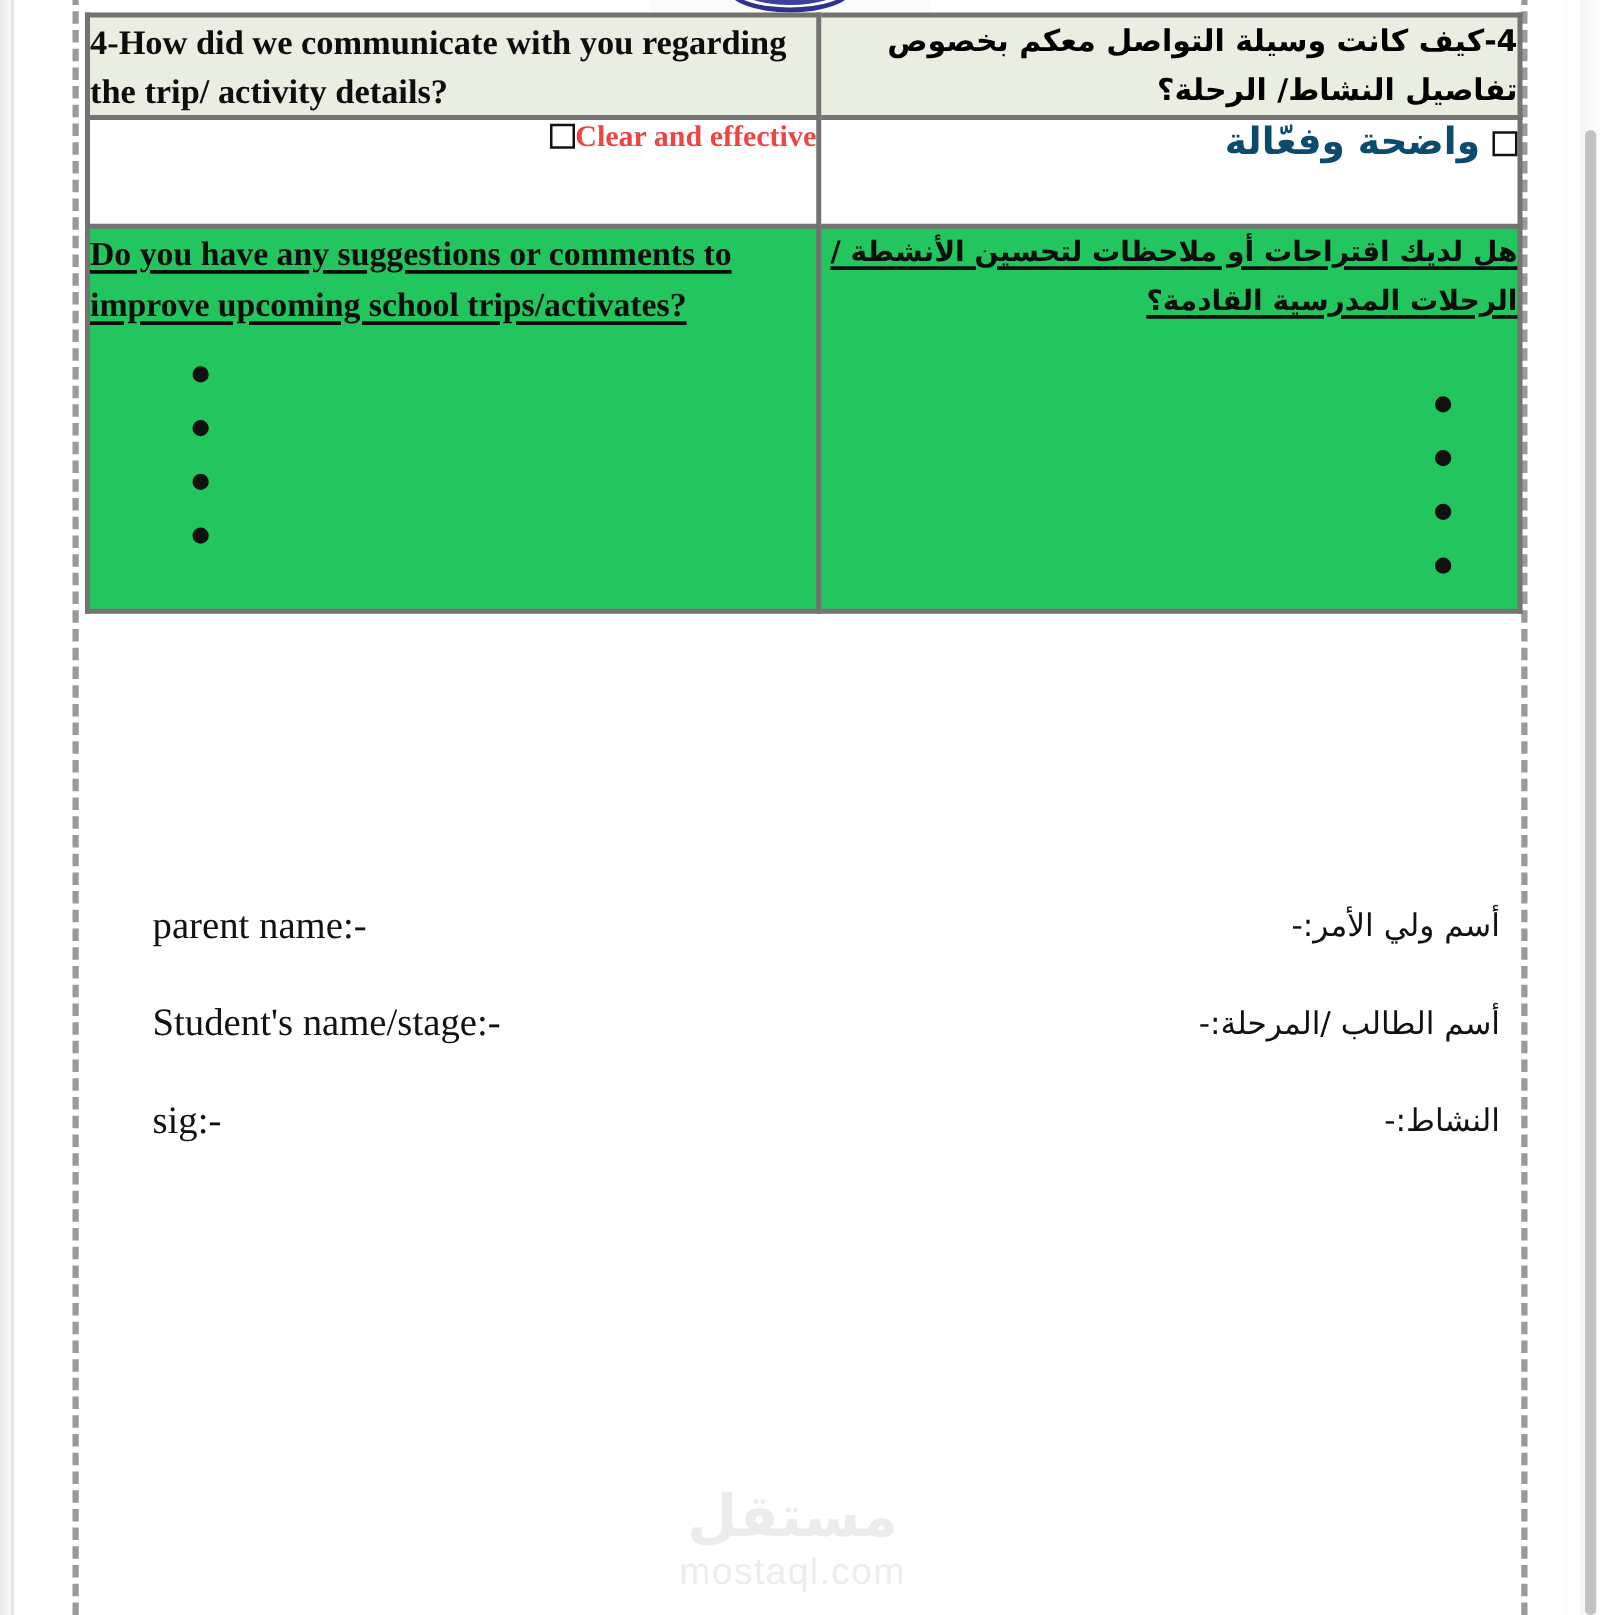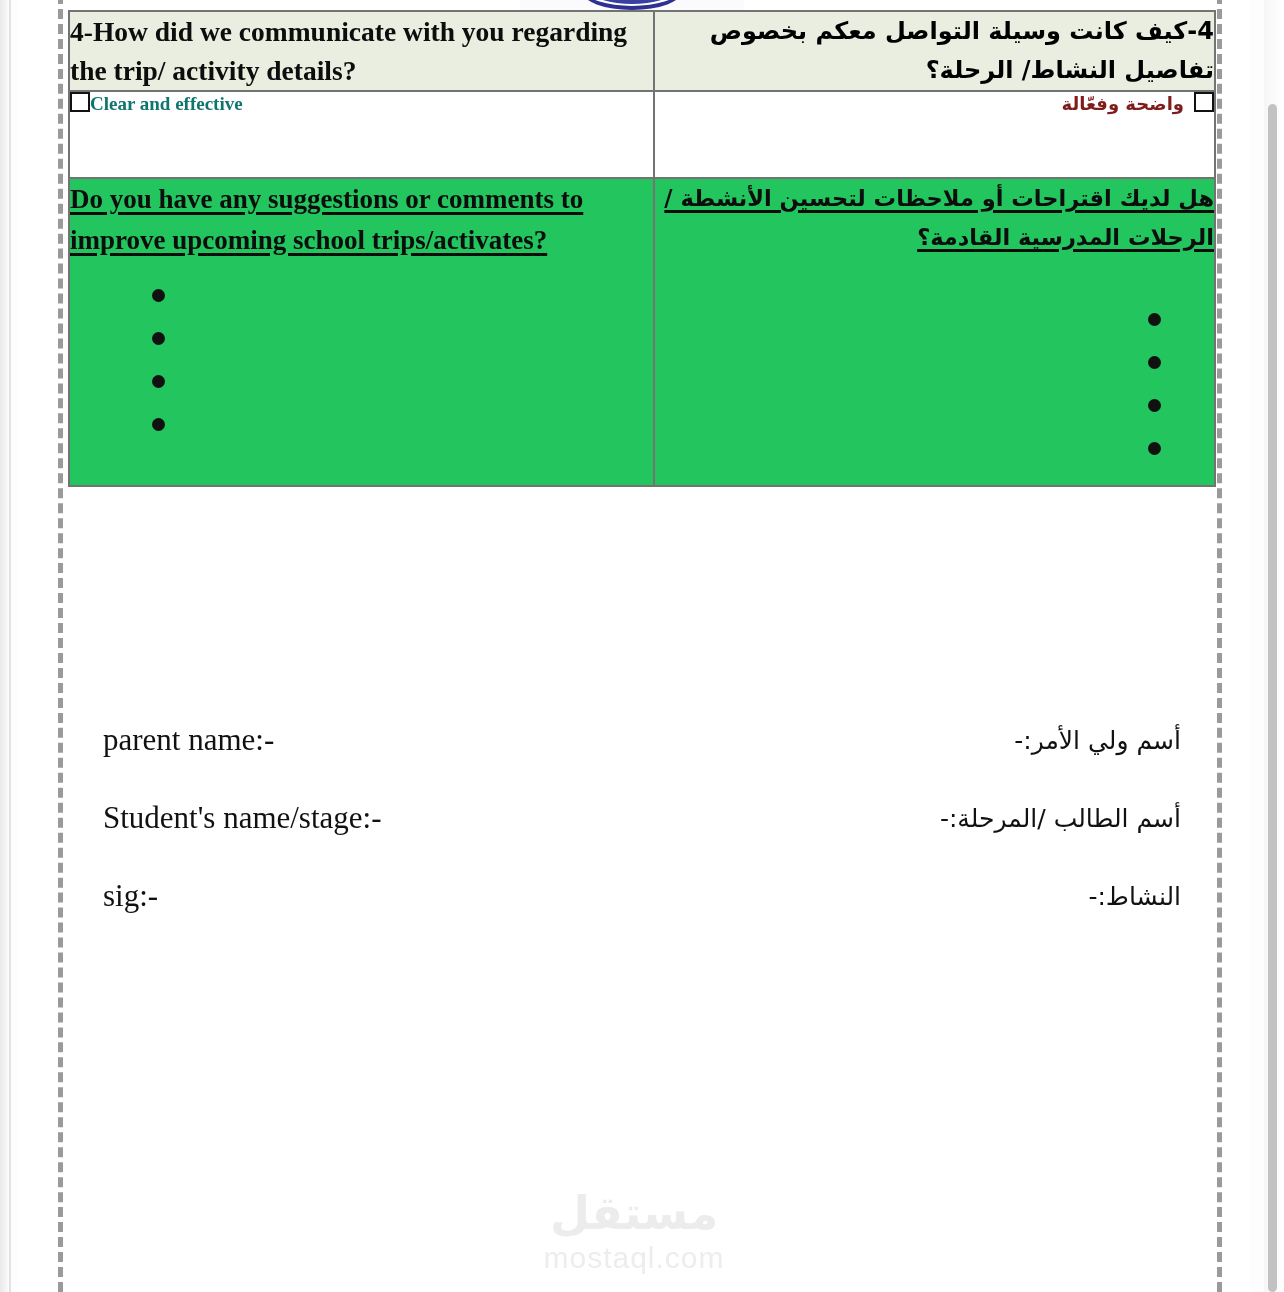--- a/index.html
+++ b/index.html
@@ -97,21 +97,21 @@
   
   #survey-table {
     position: absolute;
     left: 50px;
     top: 10px;
     width: 1146px;
     border-collapse: collapse;
     table-layout: fixed;
   }
   #survey-table td {
-    border: 2px solid #737373;
+    border: 4px solid #737373;
     vertical-align: top;
     padding: 0;
   }
 
   .col-en { width: 585px; }
   .col-ar { width: 561px; }
 
   
   .hdr {
     background: #e9eee0;
@@ -133,34 +133,35 @@
     line-height: 1.62;
     color: #000000;
     padding: 9px 14px 12px 14px;
   }
 
   
   .opt-row td { height: 87px; }
   .opt-en {
     font-family: "Liberation Serif", serif;
     font-weight: bold;
-    font-size: 19px;
+    font-size: 24px;
     line-height: 1.2;
-    color: #0f766e;
+    color: #ef4444;
     padding: 16px 10px 0 63px;
     white-space: nowrap;
+    text-align: right;
   }
   .opt-ar {
     direction: rtl;
     text-align: right;
     font-family: "DejaVu Sans", sans-serif;
     font-weight: bold;
-    font-size: 18px;
+    font-size: 30px;
     line-height: 1.2;
-    color: #7f1d1d;
+    color: #0c4a6e;
     padding: 18px 78px 0 10px;
     white-space: nowrap;
   }
   .cbox {
     display: inline-block;
     width: 20px;
     height: 20px;
     border: 2.4px solid #111;
     background: #fff;
     vertical-align: -2px;
@@ -221,21 +222,21 @@
     top: 15px;
   }
   .bullets-en { margin-top: 14px; }
   .bullets-en li .dot { left: 82px; }
   .bullets-ar { margin-top: 42px; }
   .bullets-ar li .dot { right: 53px; }
 
   
   #signature-block {
     position: absolute;
-    left: 43px;
+    left: 62px;
     top: 722px;
     width: 1146px;
     height: 210px;
   }
   .sig-row {
     position: relative;
     height: 78px;
   }
   .sig-en {
     position: absolute;

